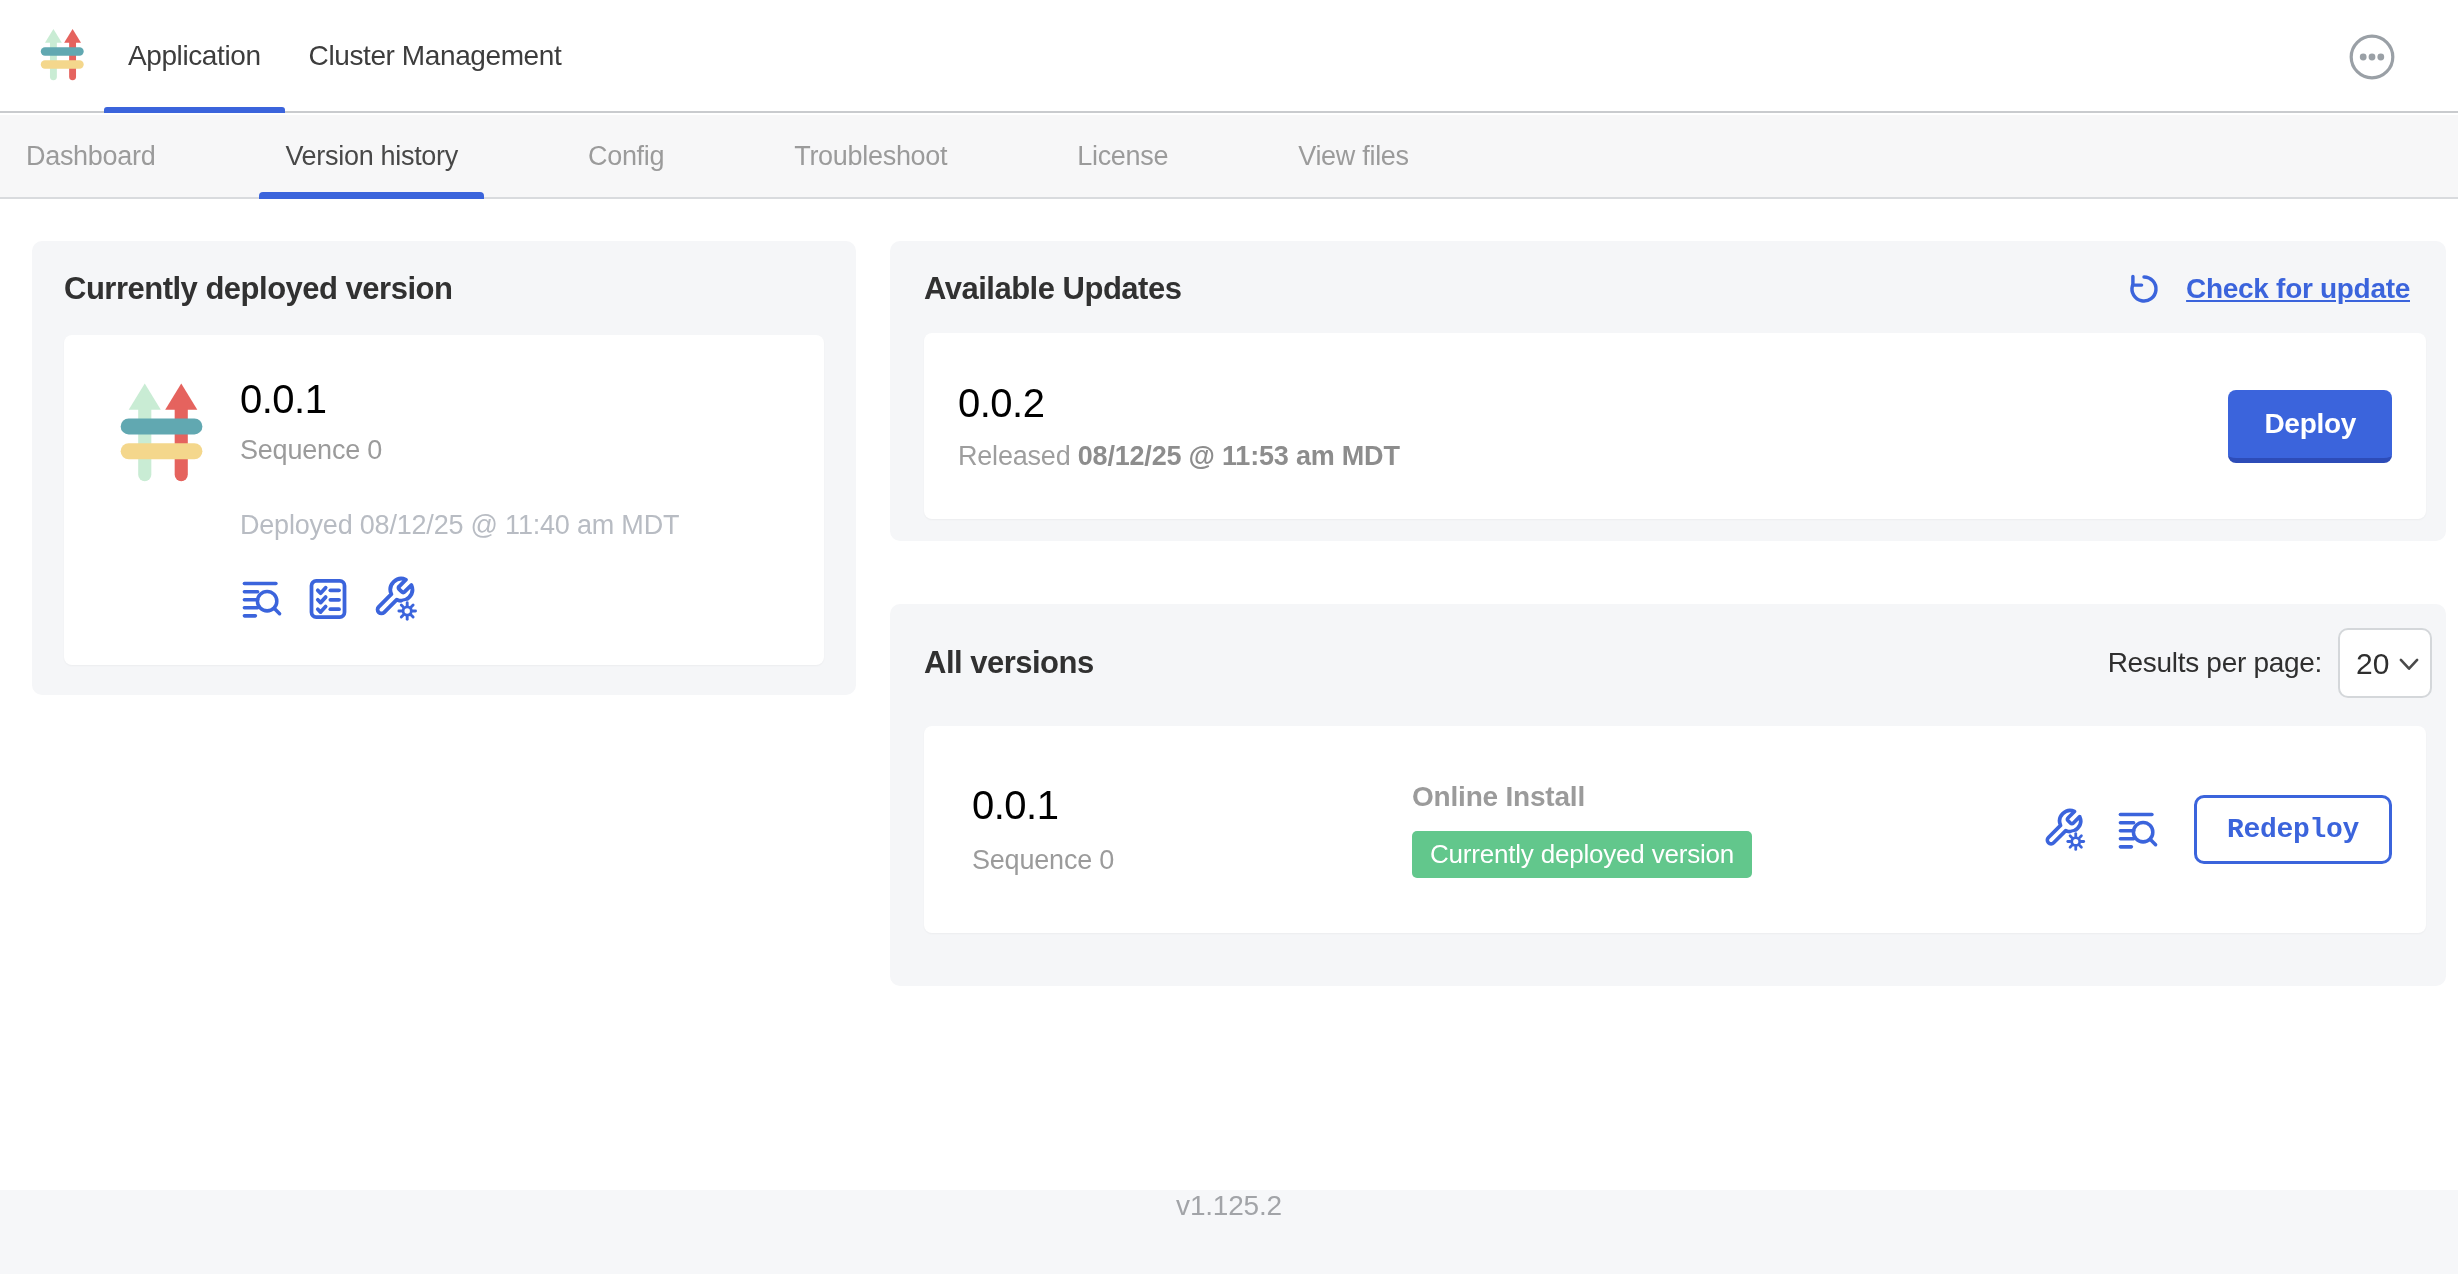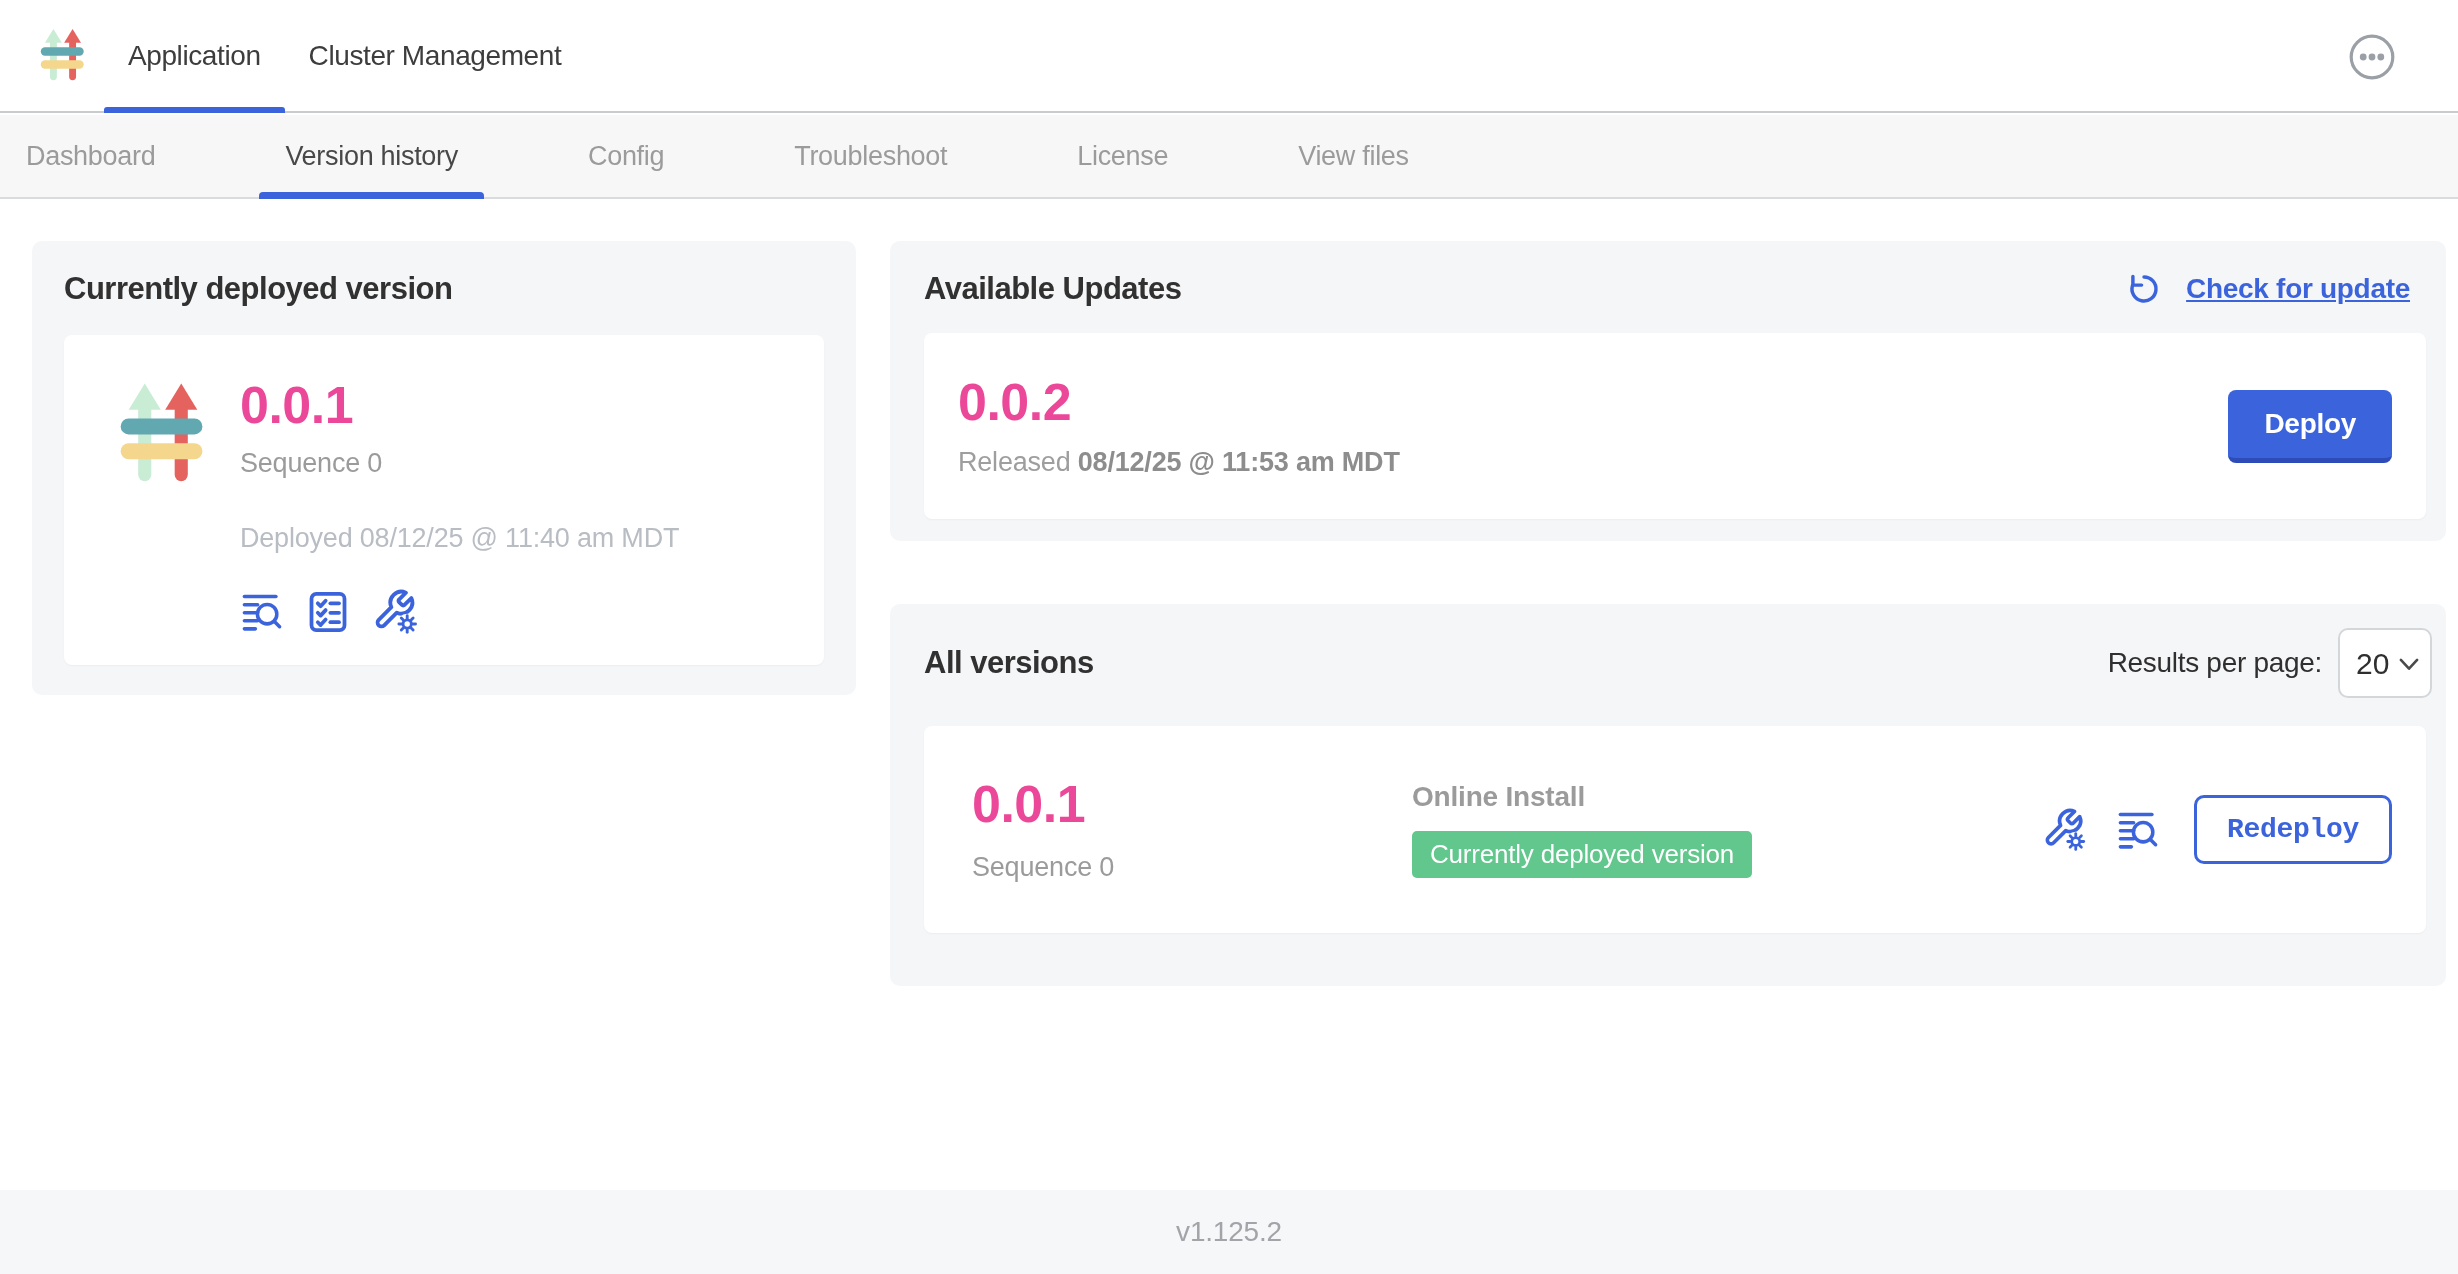--- a/index.html
+++ b/index.html
@@ -48,21 +48,21 @@
   .gray-card{ position:absolute; background:#f5f6f8; border-radius:10px; }
   .white-card{ background:#fff; border-radius:8px; box-shadow:0 1px 2px rgba(0,0,0,0.04); }
 
   .deployed-card{ left:32px; top:241px; width:824px; height:454px; padding:30px 32px; }
   .card-title{ font-size:31px; font-weight:700; color:#313131; letter-spacing:-0.5px; }
   .deployed-inner{
     margin-top:28px; height:330px; display:flex; align-items:flex-start;
     gap:32px; padding:28px 30px 0 54px;
   }
   .deployed-inner .logo-lg{ margin-top:16px; flex:0 0 auto; }
-  .big-version{ font-size:52px; font-weight:700; color:#ec4899; line-height:1.1; letter-spacing:-0.5px; }
+  .big-version{ font-size:40px; font-weight:400; color:#000000; line-height:1.1; letter-spacing:-0.5px; }
   .deployed-body .big-version{ margin-top:14px; }
   .seq-text{ font-size:27px; color:#9b9b9b; margin-top:14px; }
   .deployed-at{ font-size:27px; color:#b8bcc3; margin-top:44px; }
   .icon-row{ display:flex; align-items:center; gap:22px; margin-top:34px; }
   .icon-btn{ background:none; border:none; padding:0; cursor:pointer; line-height:0; }
 
   .updates-card{ left:890px; top:241px; width:1556px; height:300px; padding:30px 20px 0 34px; }
   .card-head{ display:flex; align-items:center; justify-content:space-between; padding-right:16px; }
   .check-link{
     display:flex; align-items:center; gap:24px; cursor:pointer;
@@ -104,21 +104,21 @@
   }
   .row-actions{ display:flex; align-items:center; gap:28px; }
   .btn-outline{
     background:#fff; color:var(--accent,#3b64dc); font-weight:700; font-size:28px;
     font-family:Liberation Mono, monospace; border:3px solid var(--accent,#3b64dc); border-radius:10px;
     padding:16px 30px; cursor:pointer; letter-spacing:-0.3px; margin-left:6px;
   }
   
   .page-footer{
     position:absolute; left:0; top:1190px; width:100%; height:84px;
-    background:#f6f7f9; display:flex; align-items:center; justify-content:center;
+    background:#f6f7f9; display:flex; justify-content:center;
   }
   .footer-version{ font-size:28px; color:#a2a4a8; }
   svg{ display:block; }
 </style>
 </head>
 <body>
 
 <svg width="0" height="0" style="position:absolute">
   <defs>
     <g id="def-logo">

